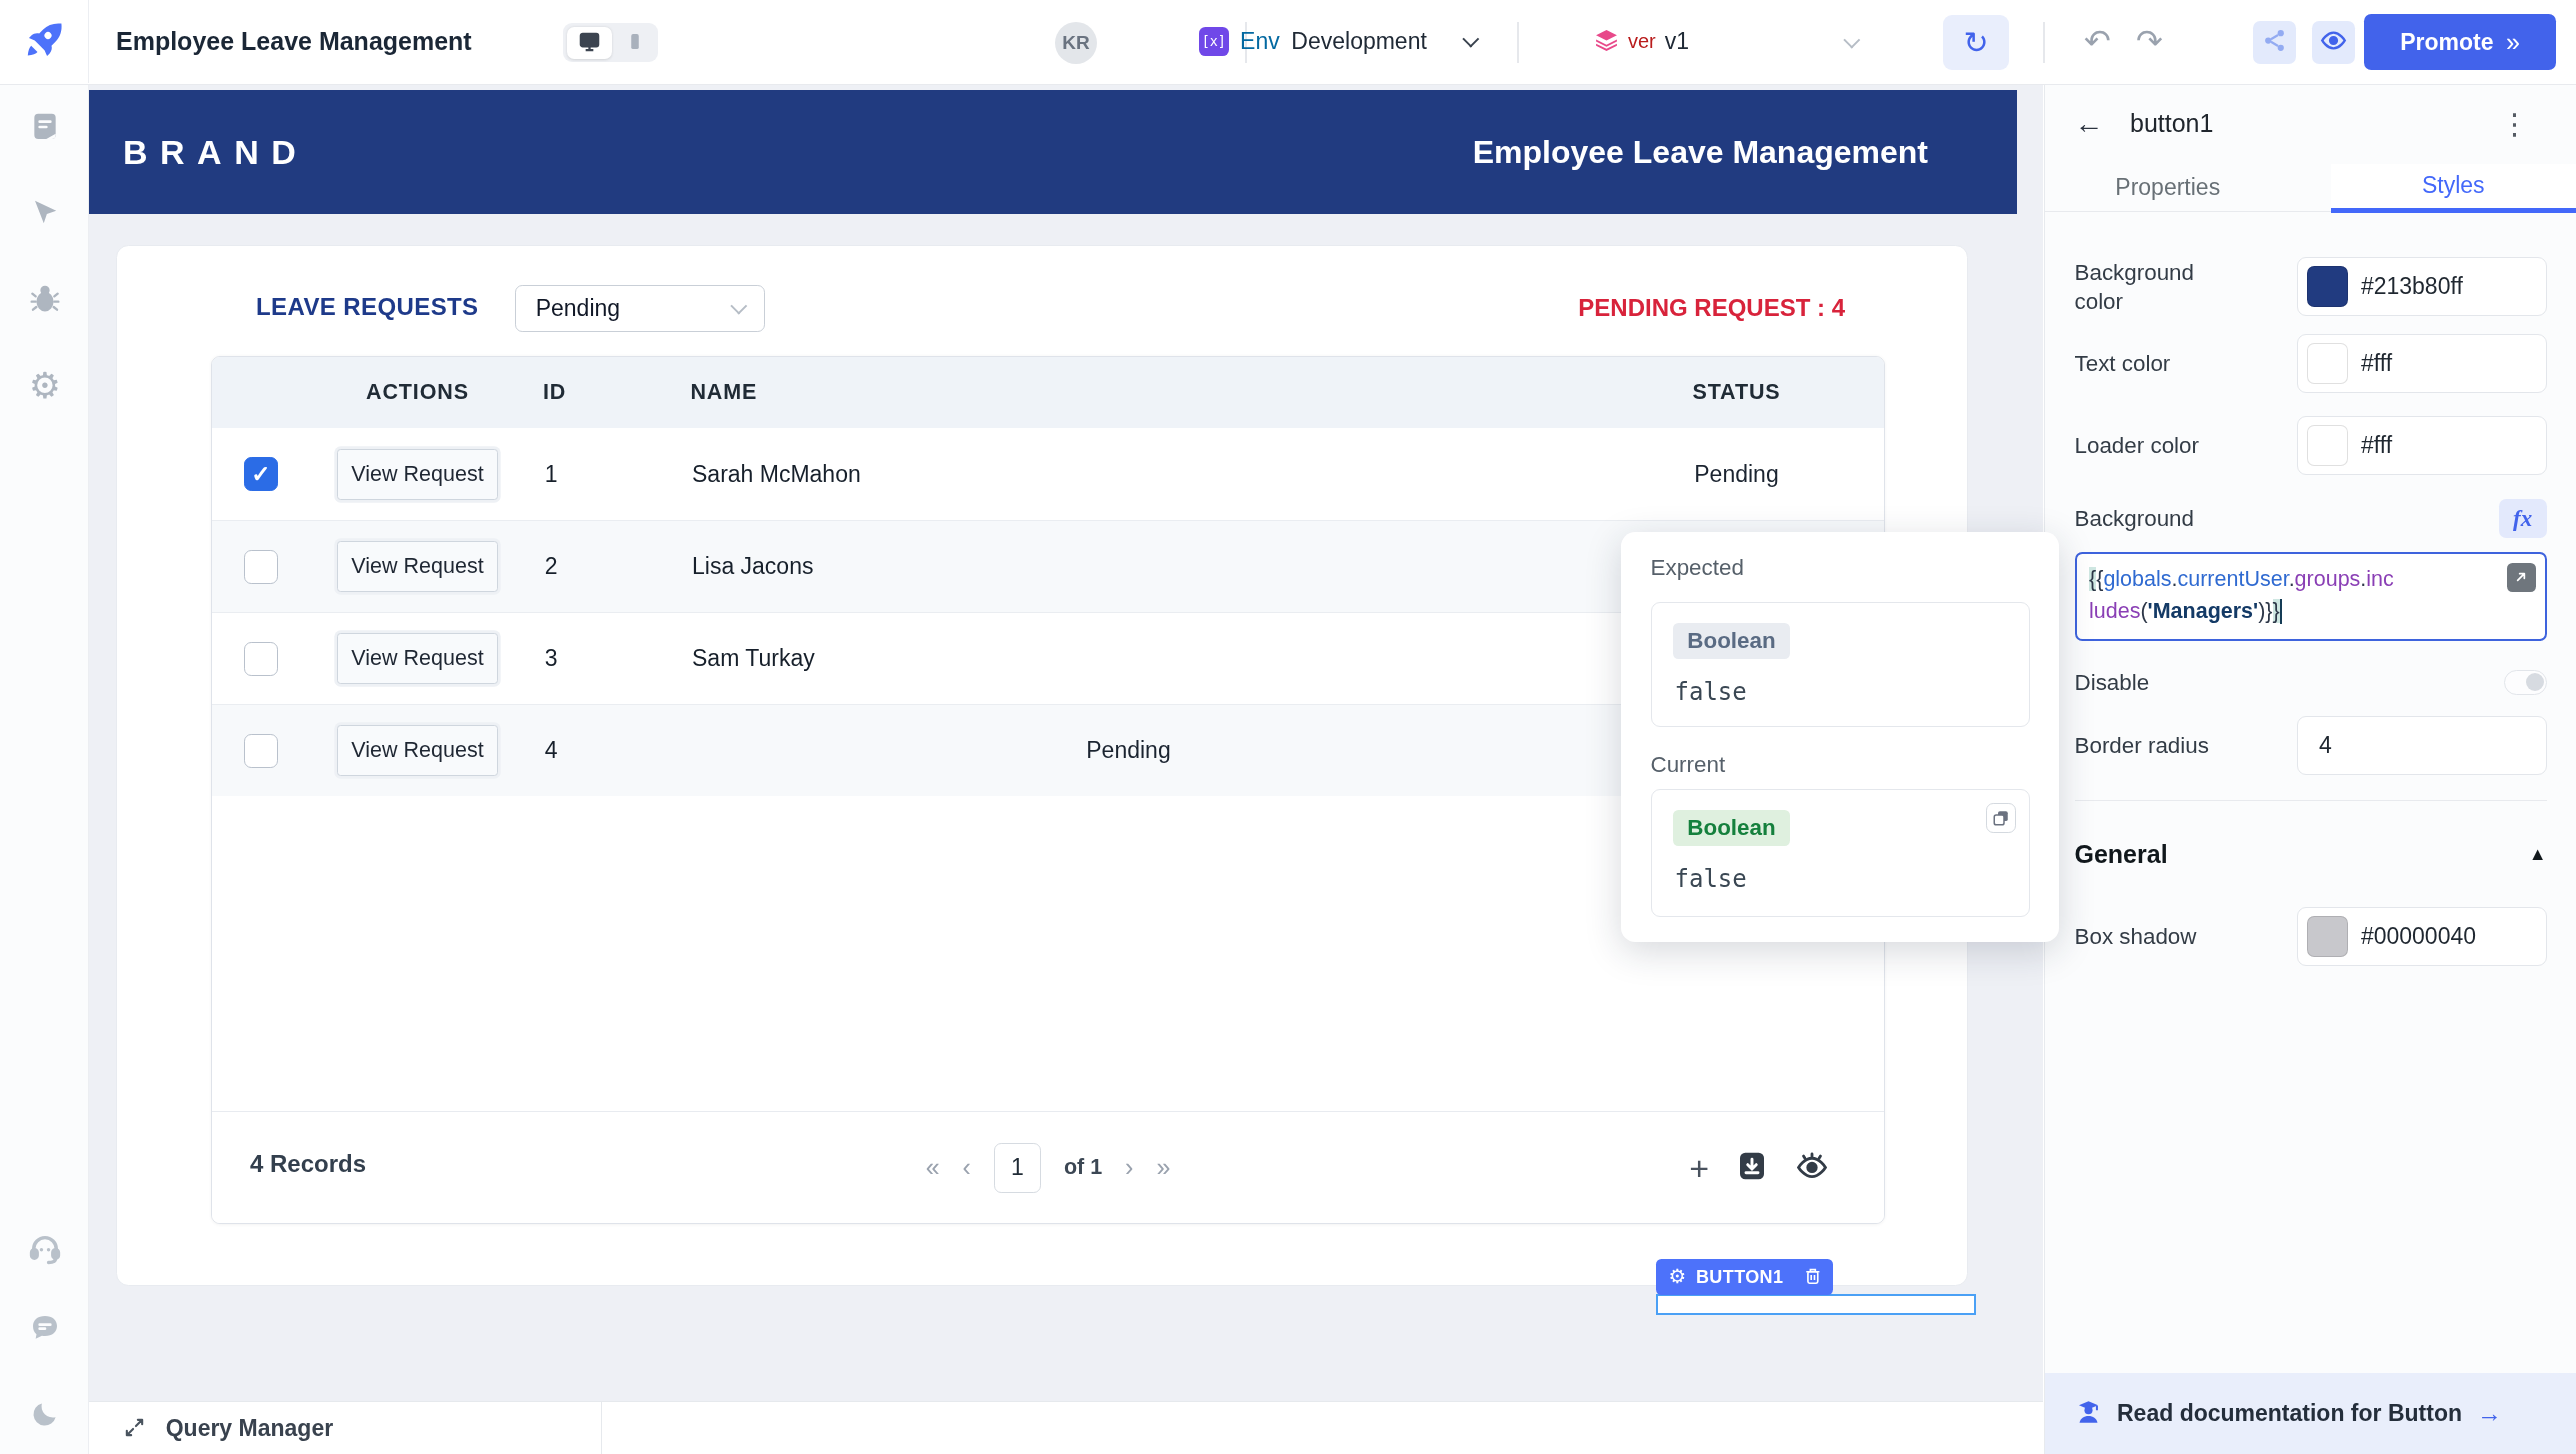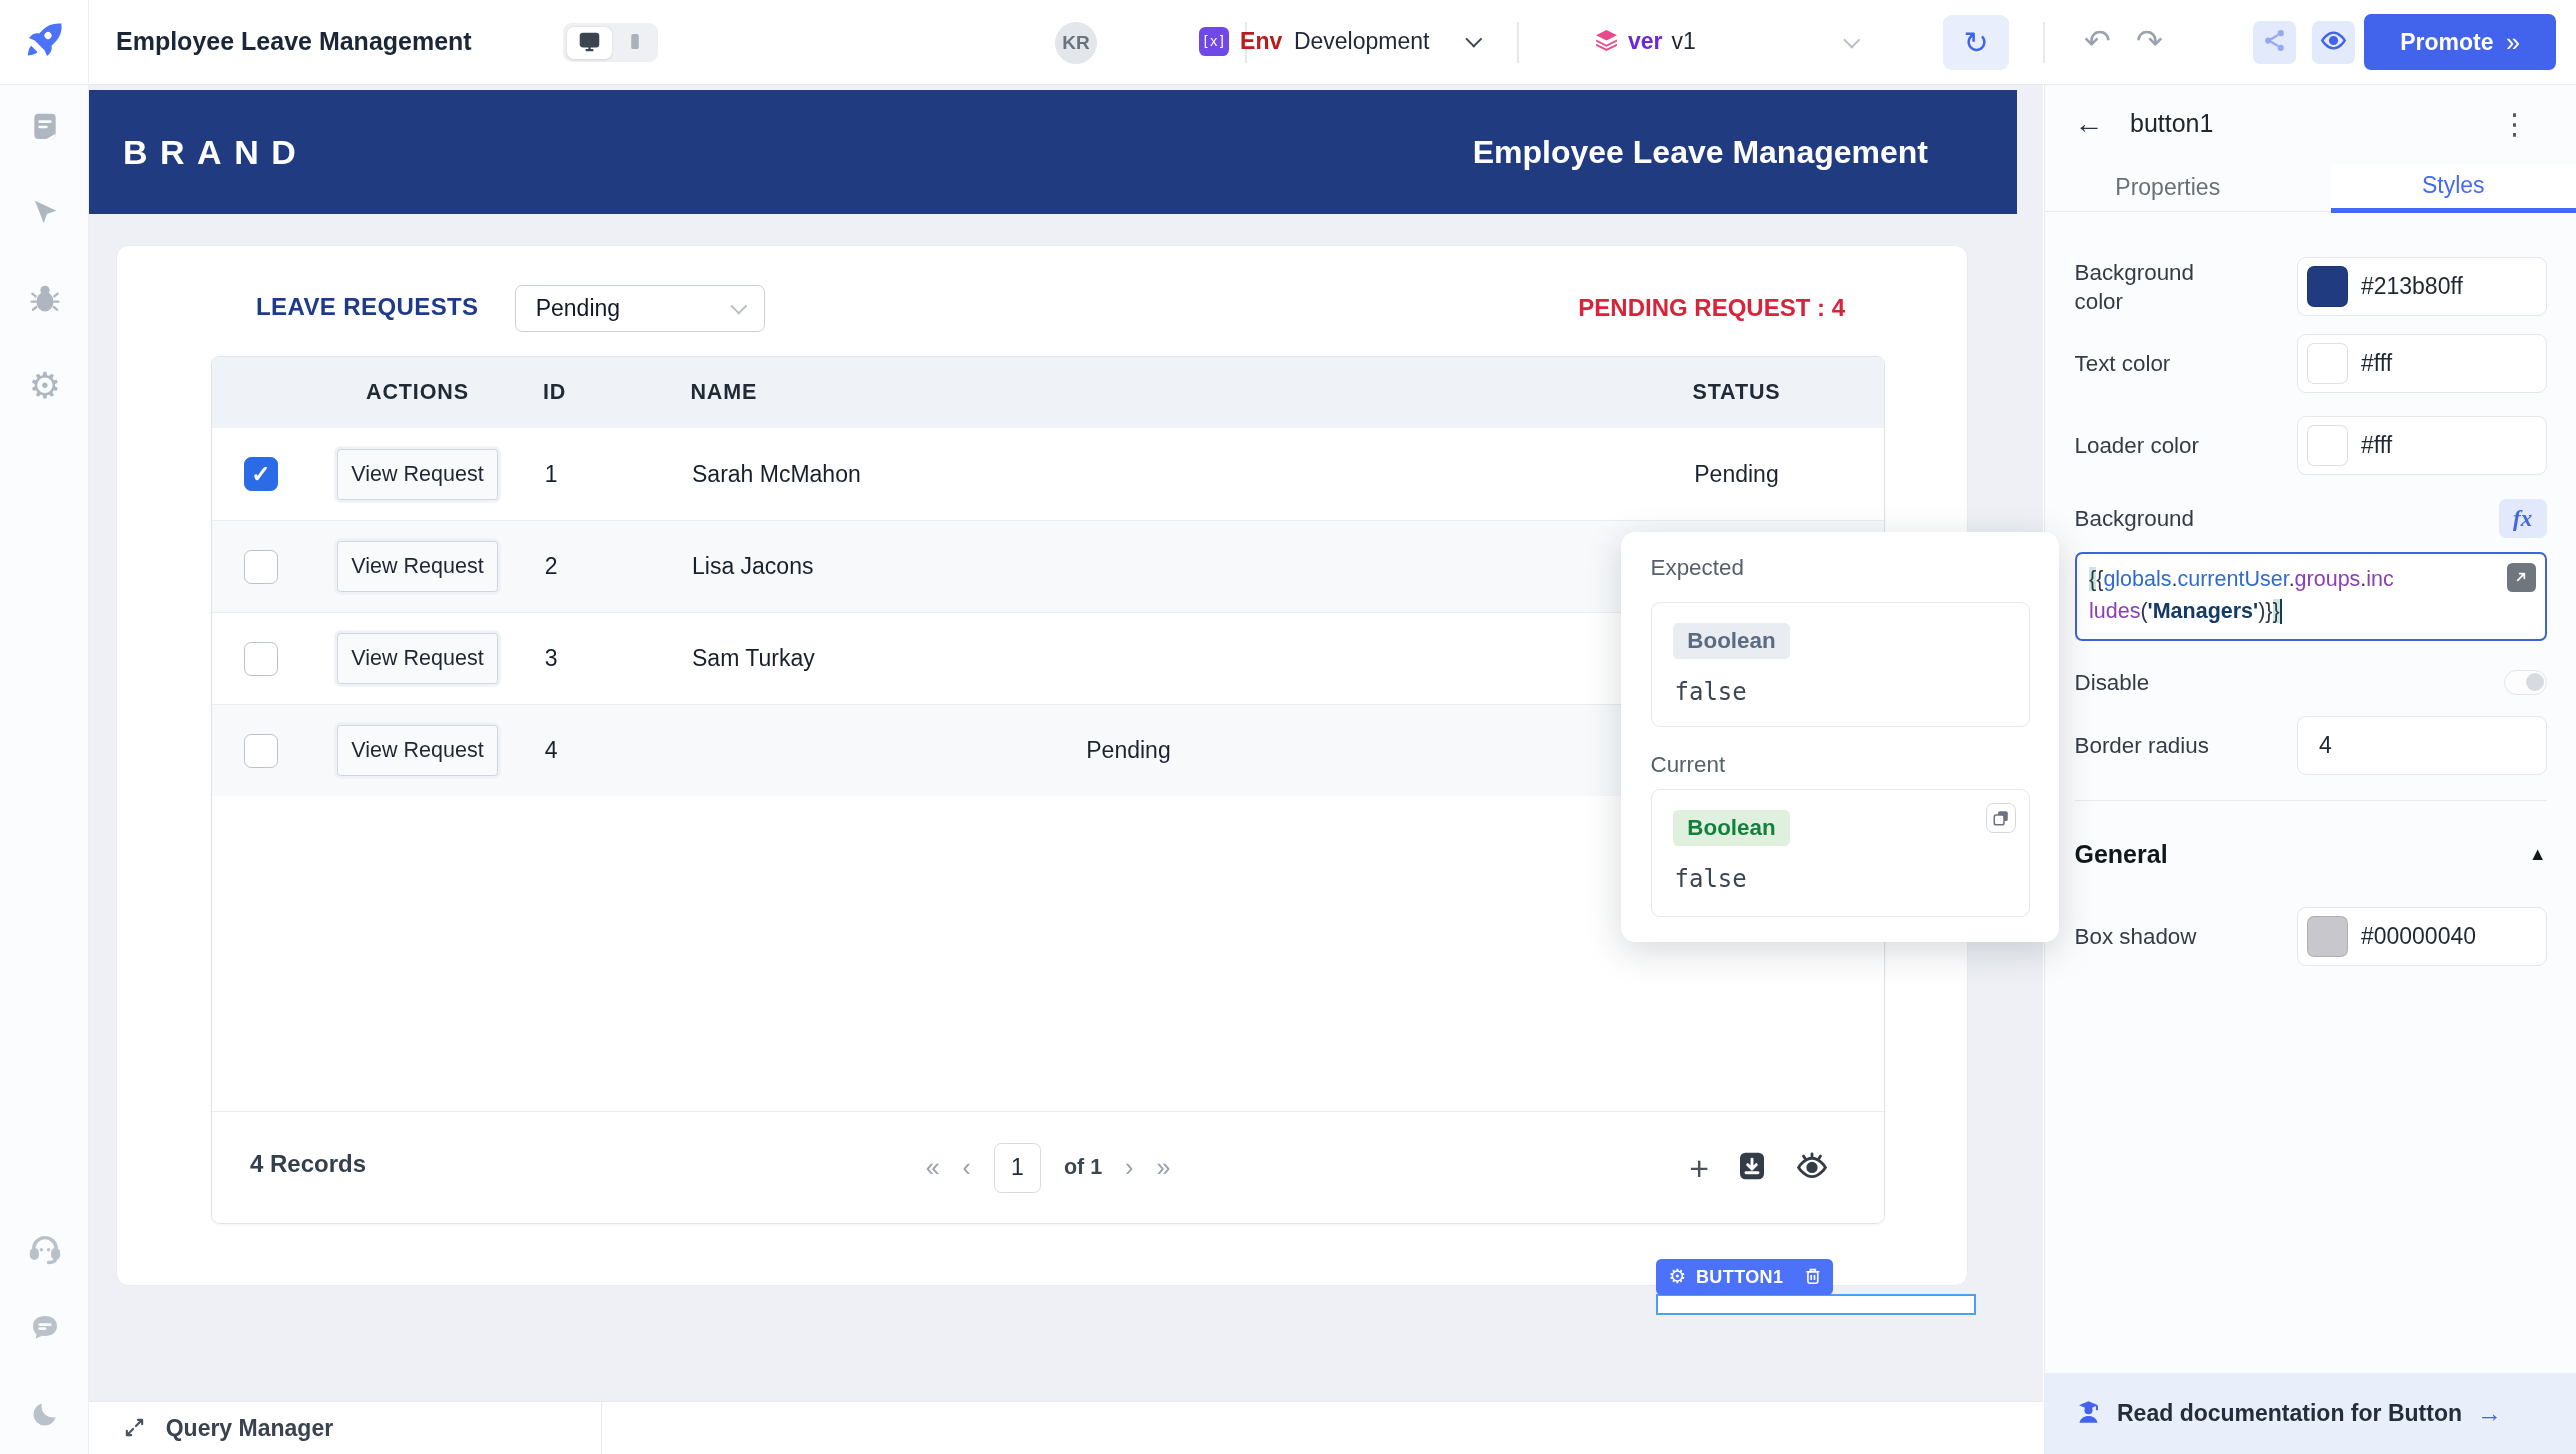--- a/index.html
+++ b/index.html
@@ -11,26 +11,26 @@
   .logo-cell { position:absolute; left:0; top:0; width:89px; height:83px; border-right:1.8px solid #eceef2; display:flex; align-items:center; justify-content:center; }
   .tb-title { position:absolute; left:116px; top:0; height:83px; display:flex; align-items:center; font-size:25px; font-weight:600; color:#1b2736; }
   .device-toggle { position:absolute; left:563px; top:23px; width:95px; height:39px; background:#eef0f4; border-radius:9px; display:flex; align-items:center; padding:3.6px; gap:5.4px; }
   .device-active { width:45px; height:32px; background:#fff; border-radius:7.2px; box-shadow:0 0.9px 2.7px rgba(0,0,0,.12); display:flex; align-items:center; justify-content:center; }
   .device-inactive { width:36px; height:32px; display:flex; align-items:center; justify-content:center; }
   .changes { position:absolute; left:792px; top:0; height:83px; display:flex; align-items:center; gap:10.7px; color:#97a0ac; font-size:23px; }
   .avatar { position:absolute; left:1055px; top:21.5px; width:42px; height:42px; border-radius:50%; background:#e3e6ea; color:#6a7380; font-size:19px; font-weight:700; display:flex; align-items:center; justify-content:center; }
   .tb-sep { position:absolute; top:21.5px; width:1.8px; height:41px; background:#e6e8ec; }
   .env-group { position:absolute; left:1199px; top:0; height:83px; display:flex; align-items:center; gap:11.6px; }
   .env-icon { width:29.5px; height:29.5px; background:#7048e8; border-radius:6.3px; color:#fff; font-family:"DejaVu Sans Mono",monospace; font-size:13.4px; display:flex; align-items:center; justify-content:center; }
-  .env-label { color:#b91c1c; font-size:23px; font-weight:700; }
+  .env-label { color:#0369a1; font-size:23px; font-weight:400; }
   .env-value { color:#202a36; font-size:23px; font-weight:500; }
   .chev { display:inline-block; width:11.6px; height:11.6px; border-right:2.7px solid #39424e; border-bottom:2.7px solid #39424e; transform:rotate(45deg); margin-top:-5.4px; }
   .chev.gray { border-color:#b6bdc6; }
   .ver-group { position:absolute; left:1594px; top:0; height:83px; display:flex; align-items:center; gap:9px; }
-  .ver-label { color:#6d28d9; font-size:23px; font-weight:700; }
+  .ver-label { color:#b91c1c; font-size:20px; font-weight:400; }
   .ver-value { color:#202a36; font-size:23px; }
   .ver-chev { position:absolute; left:1846px; top:39px; }
   .refresh-chip { position:absolute; left:1943px; top:15px; width:66px; height:55px; background:#e9eefc; border-radius:9px; display:flex; align-items:center; justify-content:center; color:#4263eb; font-size:30px; }
   .histbtn { position:absolute; top:25px; font-size:32px; color:#9aa2ae; line-height:32px; }
   .mini-chip { position:absolute; top:20.6px; width:43px; height:43px; border-radius:7.2px; background:#e3eafc; display:flex; align-items:center; justify-content:center; }
   .promote { position:absolute; left:2364px; top:14.3px; width:192px; height:56px; background:#4263eb; border-radius:7.2px; color:#fff; font-size:23px; font-weight:600; display:flex; align-items:center; justify-content:center; gap:12.5px; }
   .promote .chevs { font-size:25px; font-weight:400; }
 
   
   #sidebar { position:absolute; left:0; top:85px; width:89px; height:1369px; background:#fbfcfd; border-right:1.8px solid #eceef2; z-index:30; }

